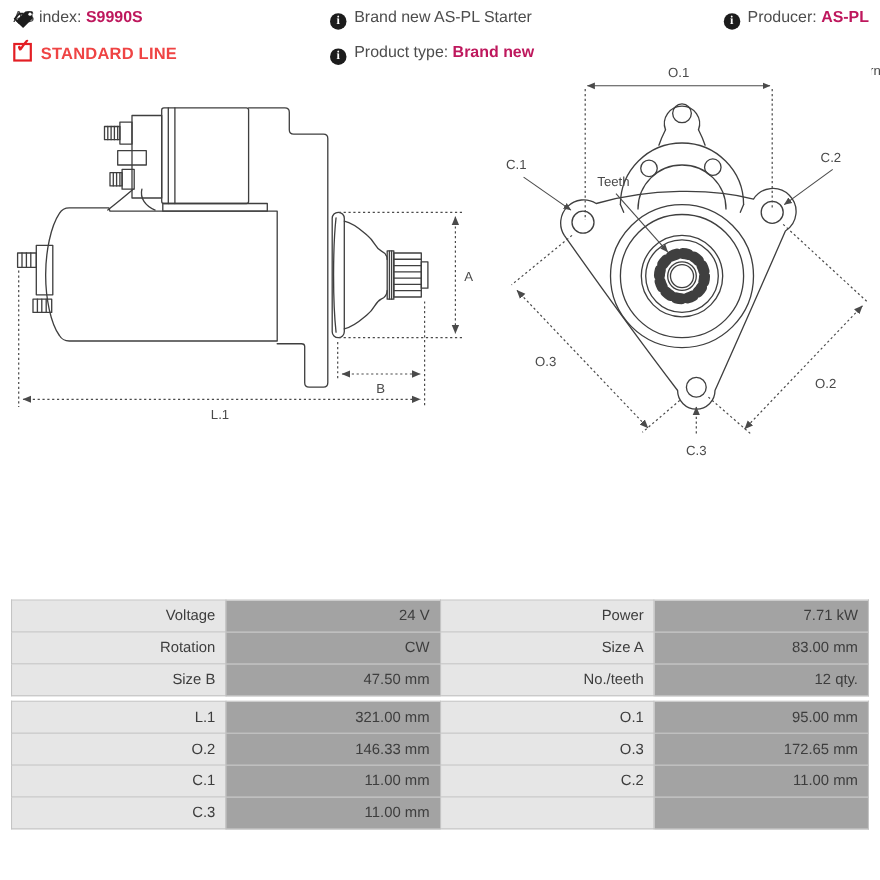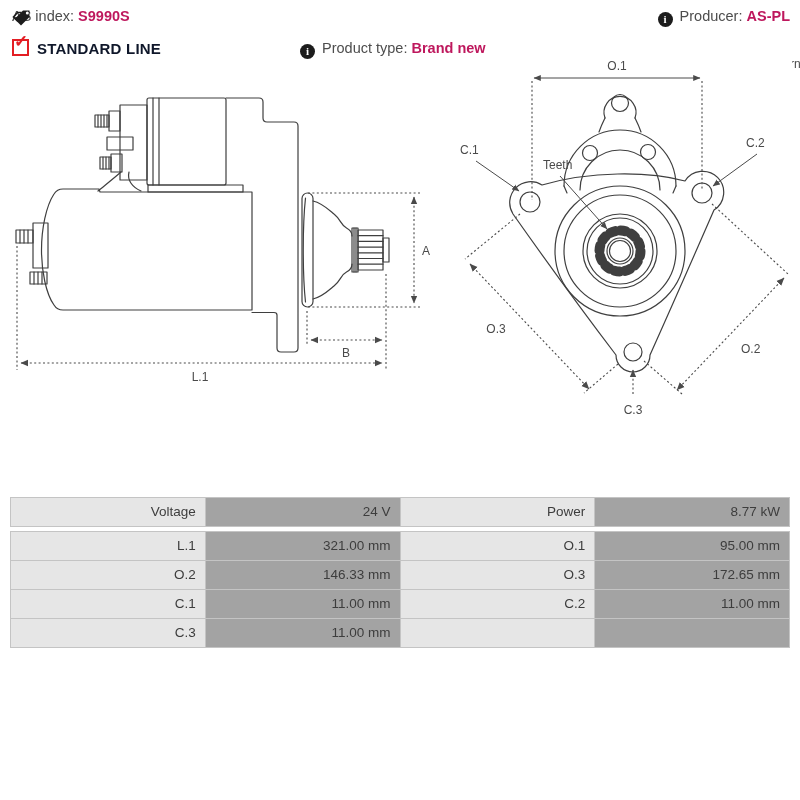--- a/index.html
+++ b/index.html
@@ -10,35 +10,35 @@
   .outline{stroke:#3f3f3f;stroke-width:1.2;fill:none;stroke-linejoin:round;stroke-linecap:round;}
   .dim{stroke:#4a4a4a;stroke-width:1;fill:none;}
   .dot{stroke-dasharray:2 2.4;stroke-width:1.1;}
   .lead{stroke:#4a4a4a;stroke-width:1;fill:none;}
 
   
   .info{position:absolute;left:0;top:420;width:800px;height:78px;font-size:14.5px;}
   .inf-item{position:absolute;white-space:nowrap;}
   .inf-label{color:#4d4d4d;}
   .inf-bold{color:#be185d;font-weight:bold;}
-  .red{color:#0f172a;}
+  .red{color:#ef4444;}
   .std{font-weight:bold;font-size:15px;letter-spacing:.2px;}
   .tag-ic{vertical-align:-3px;margin-right:6px;}
   .info-ic{display:inline-flex;align-items:center;justify-content:center;
            width:15px;height:15px;border-radius:50%;background:#1c1c1c;color:#fff;
            font-family:"Liberation Serif",serif;font-weight:bold;font-size:11px;
            margin-right:7px;vertical-align:-2px;}
   .chk{display:inline-block;position:relative;width:13px;height:13px;border:2px solid #e31e24;
        margin-right:8px;vertical-align:-2px;}
   .chk span{position:absolute;top:-8px;left:0px;font-size:17px;font-weight:bold;color:#e31e24;line-height:1;}
   .logo-wrap{position:absolute;right:8px;top:30px;}
 
   
   .spec{position:absolute;left:10px;top:497px;width:780px;}
-  table{width:100%;border-collapse:collapse;table-layout:fixed;}
+  table{width:100%;border-collapse:collapse;table-layout:fixed;margin-top:48px;}
   table + table{margin-top:4px;}
   td{border:1px solid #c4c4c4;font-size:13.5px;color:#3d3d3d;
      text-align:right;padding:3px 9px 3px 6px;height:22px;line-height:1.25;}
   .lbl{background:#e6e6e6;}
   .val{background:#a3a3a3;}
 </style>
 </head>
 <body>
 
 <div class="canvas">
@@ -175,20 +175,23 @@
         <path d="M11,2.5 h6.5 v6.5 l-8.5,8.5 L2.5,11 Z" fill="#1c1c1c"></path>
         <circle cx="15.3" cy="4.9" r="1.5" fill="#fff"></circle>
       </svg><span class="inf-label">AS index:</span>
       <span class="inf-bold">S9990S</span>
     </div>
 
     <div class="inf-item" style="left:12px;top:39px;">
       <span class="chk"><span>✓</span></span><span class="red std">STANDARD LINE</span>
     </div>
 
+    <div class="inf-item" style="left:300px;top:8px;">
+      <span class="info-ic">i</span><span class="inf-label">Brand new AS-PL Starter</span>
+    </div>
 
     <div class="inf-item" style="left:300px;top:40px;">
       <span class="info-ic">i</span><span class="inf-label">Product type:</span>
       <span class="inf-bold">Brand new</span>
     </div>
 
     <div class="inf-item" style="right:10px;top:8px;">
       <span class="info-ic">i</span><span class="inf-label">Producer:</span>
       <span class="inf-bold">AS-PL</span>
     </div>
@@ -214,21 +217,33 @@
           <col style="width:25%">
           <col style="width:25%">
           <col style="width:25%">
           <col style="width:25%">
         </colgroup>
       <tbody>
           <tr>
         <td class="lbl">Voltage</td>
         <td class="val">24 V</td>
         <td class="lbl">Power</td>
-        <td class="val">8.77 kW</td>
+        <td class="val">7.71 kW</td>
+      </tr>
+      <tr>
+        <td class="lbl">Rotation</td>
+        <td class="val">CW</td>
+        <td class="lbl">Size A</td>
+        <td class="val">83.00 mm</td>
+      </tr>
+      <tr>
+        <td class="lbl">Size B</td>
+        <td class="val">47.50 mm</td>
+        <td class="lbl">No./teeth</td>
+        <td class="val">12 qty.</td>
       </tr>
     </tbody>
       </table>
     <table>
       <colgroup>
           <col style="width:25%">
           <col style="width:25%">
           <col style="width:25%">
           <col style="width:25%">
         </colgroup>

